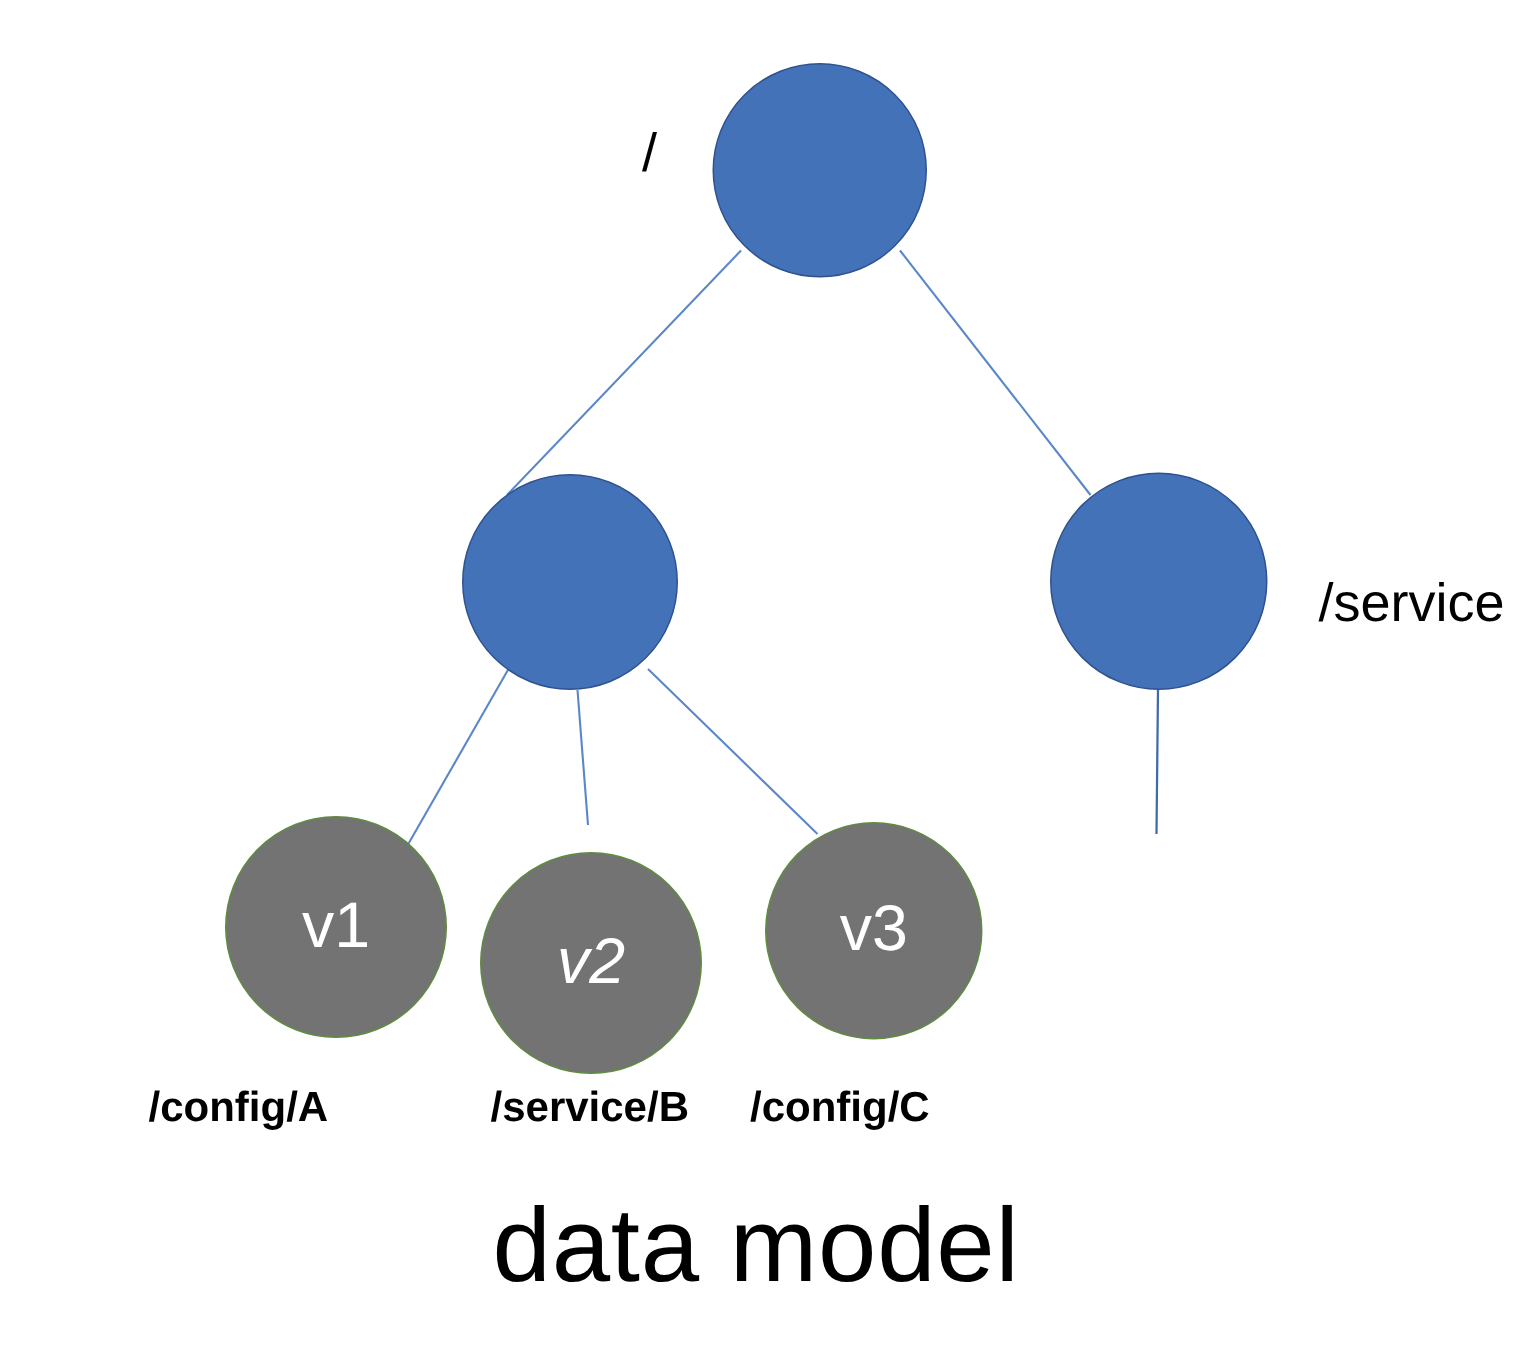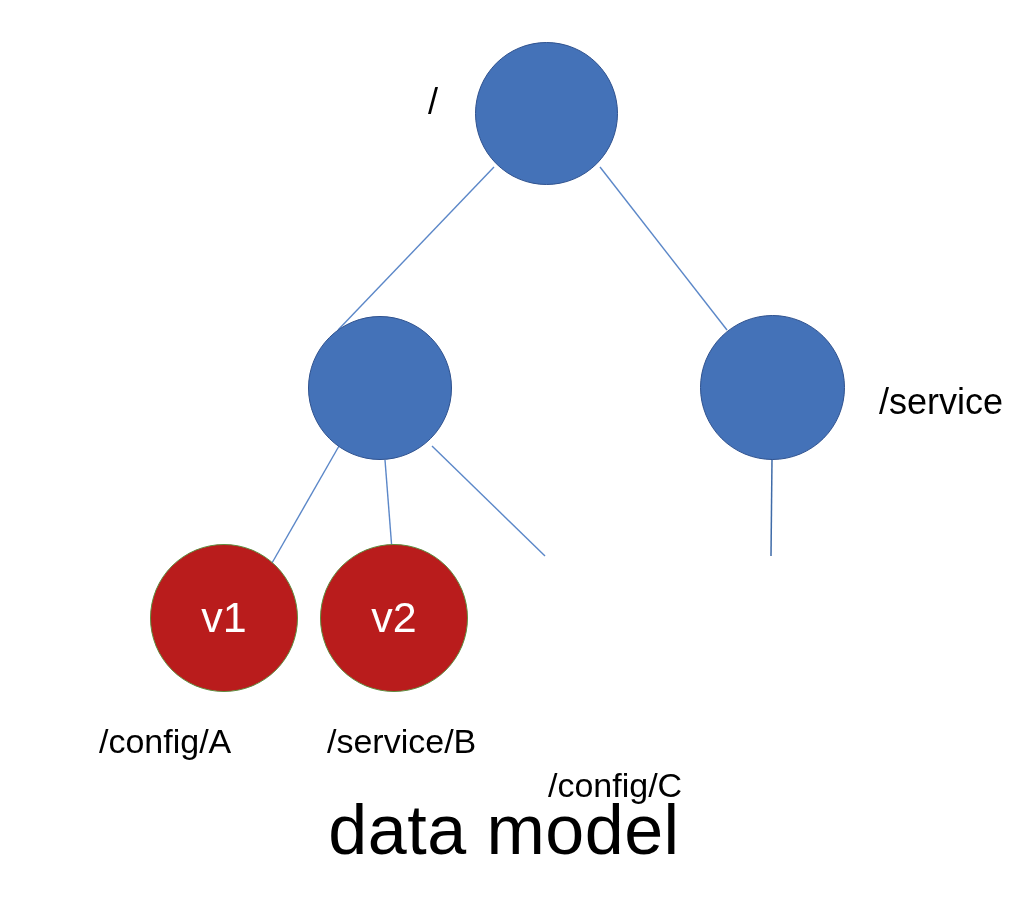--- a/index.html
+++ b/index.html
@@ -33,21 +33,21 @@
     box-sizing: border-box;
     display: flex;
     align-items: center;
     justify-content: center;
   }
   .node-blue {
     background: #4472b8;
     border: 1.6px solid #2f528f;
   }
   .node-green {
-    background: #b91c1c;
+    background: #737373;
     border: 1.6px solid #5f8c3e;
   }
   .node-inner-label {
     color: #ffffff;
     font-family: "Liberation Sans", sans-serif;
     font-size: 43px;
     font-weight: 400;
     line-height: 1;
     letter-spacing: 0px;
     position: relative;
@@ -61,21 +61,22 @@
     white-space: nowrap;
     line-height: 1.1;
   }
   .label-root {
     font-size: 36px;
   }
   .label-side {
     font-size: 36px;
   }
   .label-leaf {
-    font-size: 34px;
+    font-size: 28px;
+    font-weight: bold;
   }
   #title {
     position: absolute;
     left: 0;
     right: 16px;
     text-align: center;
     color: #000000;
     font-family: "Liberation Sans", sans-serif;
     font-weight: 400;
     font-size: 70px;
@@ -111,22 +112,25 @@
   <div class="node node-blue" style="left:308px; top:316px; width:144px; height:144px;"></div>
 
   <div class="node node-blue" style="left:700px; top:315px; width:145px; height:145px;"></div>
   <div class="ext-label label-side" style="left:879px; top:382px;">/service</div>
 
   <div class="node node-green" style="left:150px; top:544px; width:148px; height:148px;">
     <span class="node-inner-label">v1</span>
   </div>
   <div class="ext-label label-leaf" style="left:99px; top:723px;">/config/A</div>
 
-  <div class="node node-green" style="left:320px; top:544px; width:148px; height:148px;">
+  <div class="node node-green" style="left:320px; top:568px; width:148px; height:148px;font-style:italic;">
     <span class="node-inner-label">v2</span>
   </div>
   <div class="ext-label label-leaf" style="left:327px; top:723px;">/service/B</div>
 
-  <div class="ext-label label-leaf" style="left:548px; top:723px;margin-top:44px;">/config/C</div>
+  <div class="node node-green" style="left:510px; top:548px; width:145px; height:145px;">
+    <span class="node-inner-label">v3</span>
+  </div>
+  <div class="ext-label label-leaf" style="left:500px; top:723px;">/config/C</div>
 
   <div id="title" style="top:795px;">data model</div>
 
 </div>
 
 </body></html>

